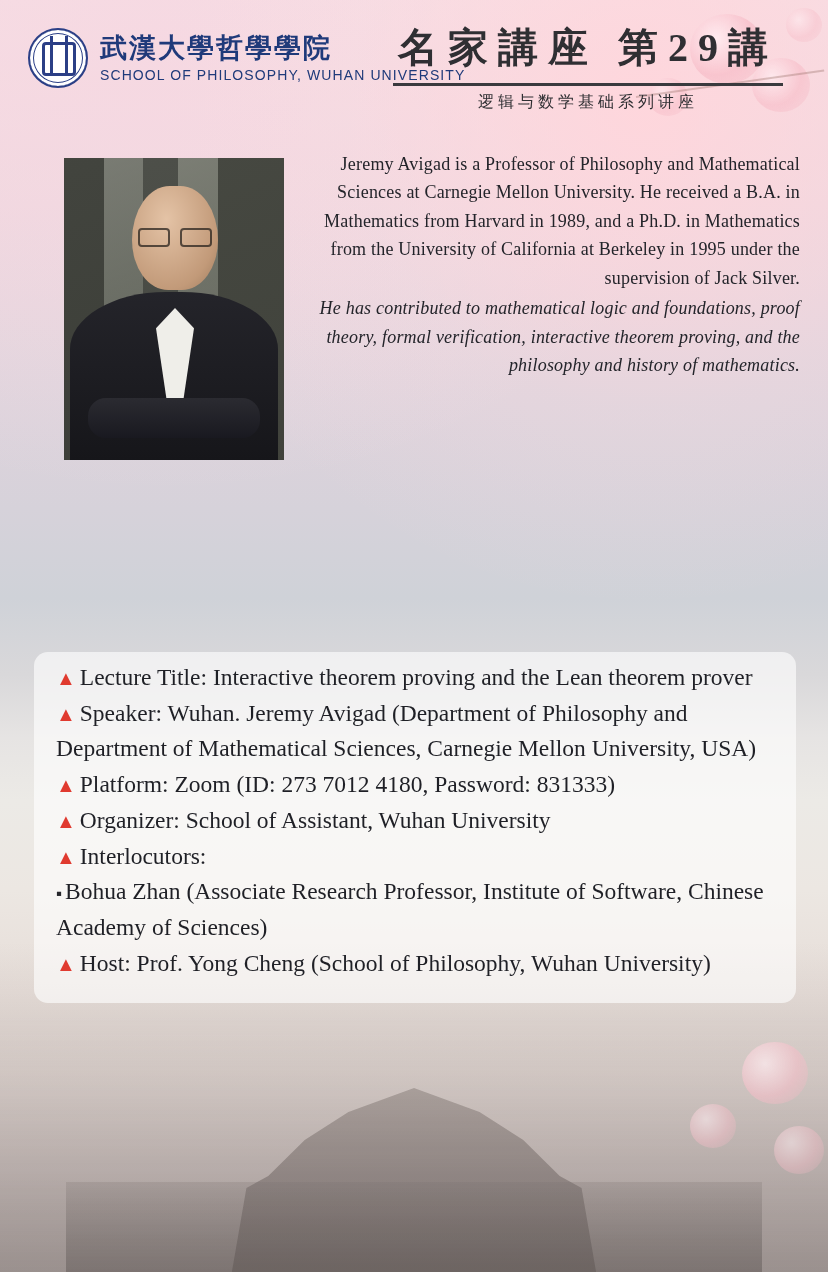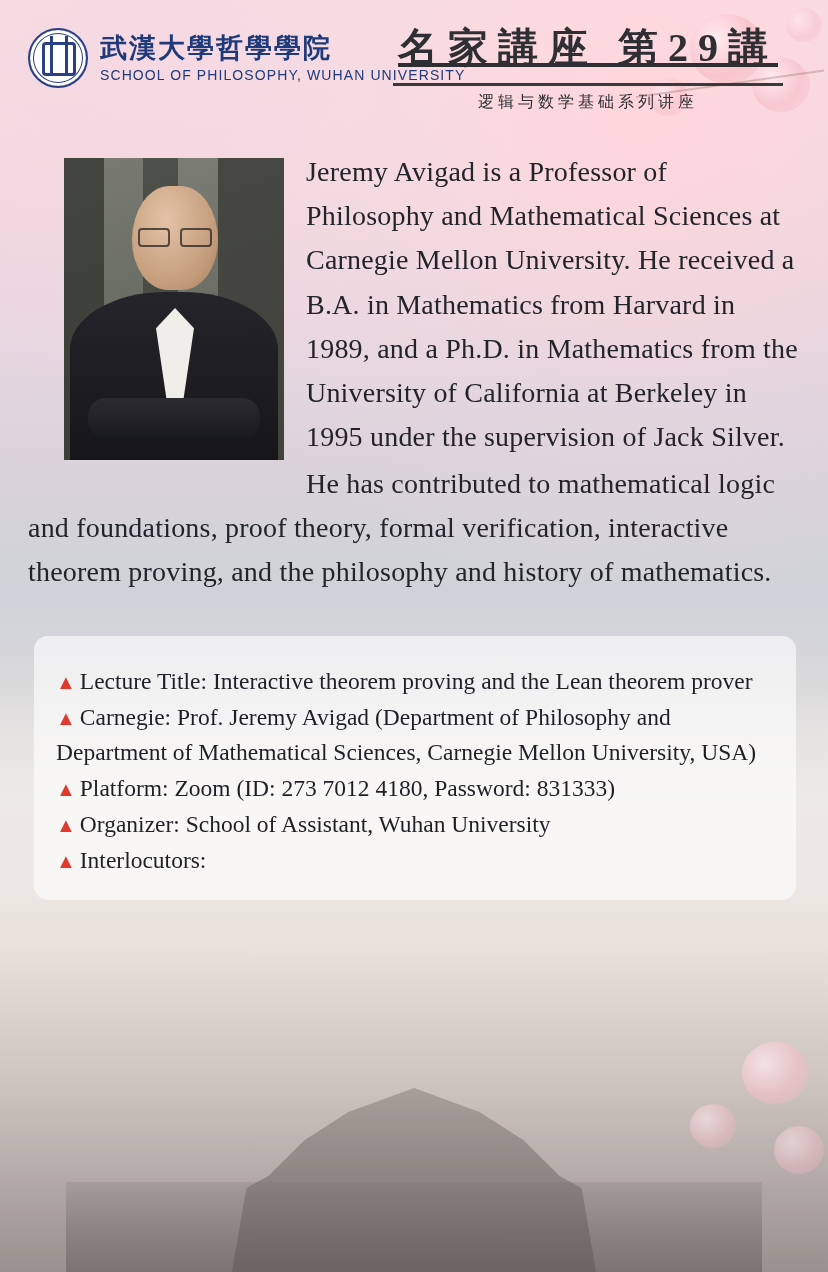--- a/index.html
+++ b/index.html
@@ -143,21 +143,20 @@
     text-align: center;
     width: 420px;
   }
   .title-main {
     font-family: "Liberation Serif", serif;
     font-size: 40px;
     font-weight: bold;
     color: #2f2f33;
     letter-spacing: 10px;
     white-space: nowrap;
-    text-decoration: underline;
   }
   .title-rule {
     margin: 8px auto 6px auto;
     height: 3px;
     width: 390px;
     background: #3a3a3e;
   }
   .title-sub {
     font-family: "Liberation Serif", serif;
     font-size: 16px;
@@ -225,39 +224,39 @@
     clip-path: polygon(50% 0, 100% 22%, 72% 100%, 28% 100%, 0 22%);
   }
   .portrait .arms {
     position: absolute;
     left: 24px; bottom: 22px;
     width: 172px; height: 40px;
     background: linear-gradient(180deg, #2b2b31, #191920);
     border-radius: 18px;
   }
   .bio-text {
-    font-size: 28px;
+    font-size: 18px;
     line-height: 1.58;
     color: #23242a;
     letter-spacing: 0.2px;
-    text-align: left;
+    text-align: right;
   }
   .bio-text p { margin: 0 0 0 0; }
-  .bio-text p + p { margin-top: 2px; }
+  .bio-text p + p { margin-top: 2px; font-style: italic; }
   .bio-clear { clear: both; height: 0; }
 
   
   .card {
     position: absolute;
     left: 34px;
-    top: 636px;
+    top: 652px;
     width: 762px;
     background: rgba(255,255,255,0.62);
     border-radius: 14px;
-    padding: 28px 22px 22px 22px;
+    padding: 8px 22px 22px 22px;
     box-sizing: border-box;
   }
   .card-line {
     font-size: 23.5px;
     line-height: 1.52;
     color: #1f2026;
     margin: 0;
     text-indent: 0;
   }
   .tri {
@@ -325,34 +324,40 @@
     <div class="bio-clear"></div>
   </div>
 
   <div class="card">
 
     <p class="card-line">
       <span class="tri">▲</span><span>Lecture Title: Interactive theorem proving and the Lean theorem prover</span>
     </p>
 
     <p class="card-line">
-      <span class="tri">▲</span><span>Carnegie: Prof. Jeremy Avigad (Department of Philosophy and Department of Mathematical Sciences, Carnegie Mellon University, USA)</span>
+      <span class="tri">▲</span><span>Speaker: Wuhan. Jeremy Avigad (Department of Philosophy and Department of Mathematical Sciences, Carnegie Mellon University, USA)</span>
     </p>
 
 
     <p class="card-line">
       <span class="tri">▲</span><span>Platform: Zoom (ID: 273 7012 4180, Password: 831333)</span>
     </p>
 
     <p class="card-line">
       <span class="tri">▲</span><span>Organizer: School of Assistant, Wuhan University</span>
     </p>
 
     <p class="card-line">
       <span class="tri">▲</span><span>Interlocutors:</span>
     </p>
 
 
-
+    <p class="card-line">
+      <span class="sq">▪</span><span>Bohua Zhan (Associate Research Professor, Institute of Software, Chinese Academy of Sciences)</span>
+    </p>
+
+    <p class="card-line">
+      <span class="tri">▲</span><span>Host: Prof. Yong Cheng (School of Philosophy, Wuhan University)</span>
+    </p>
 
   </div>
 
 </div>
 
 </body></html>

